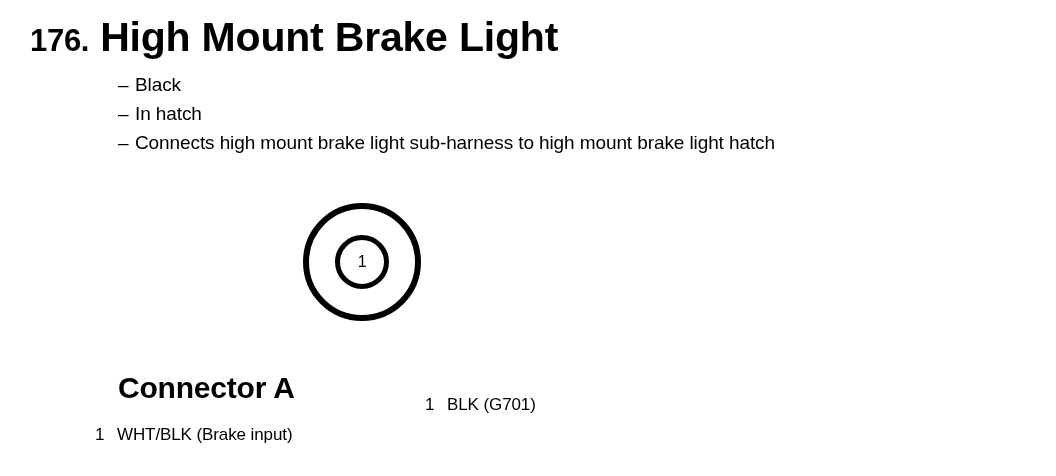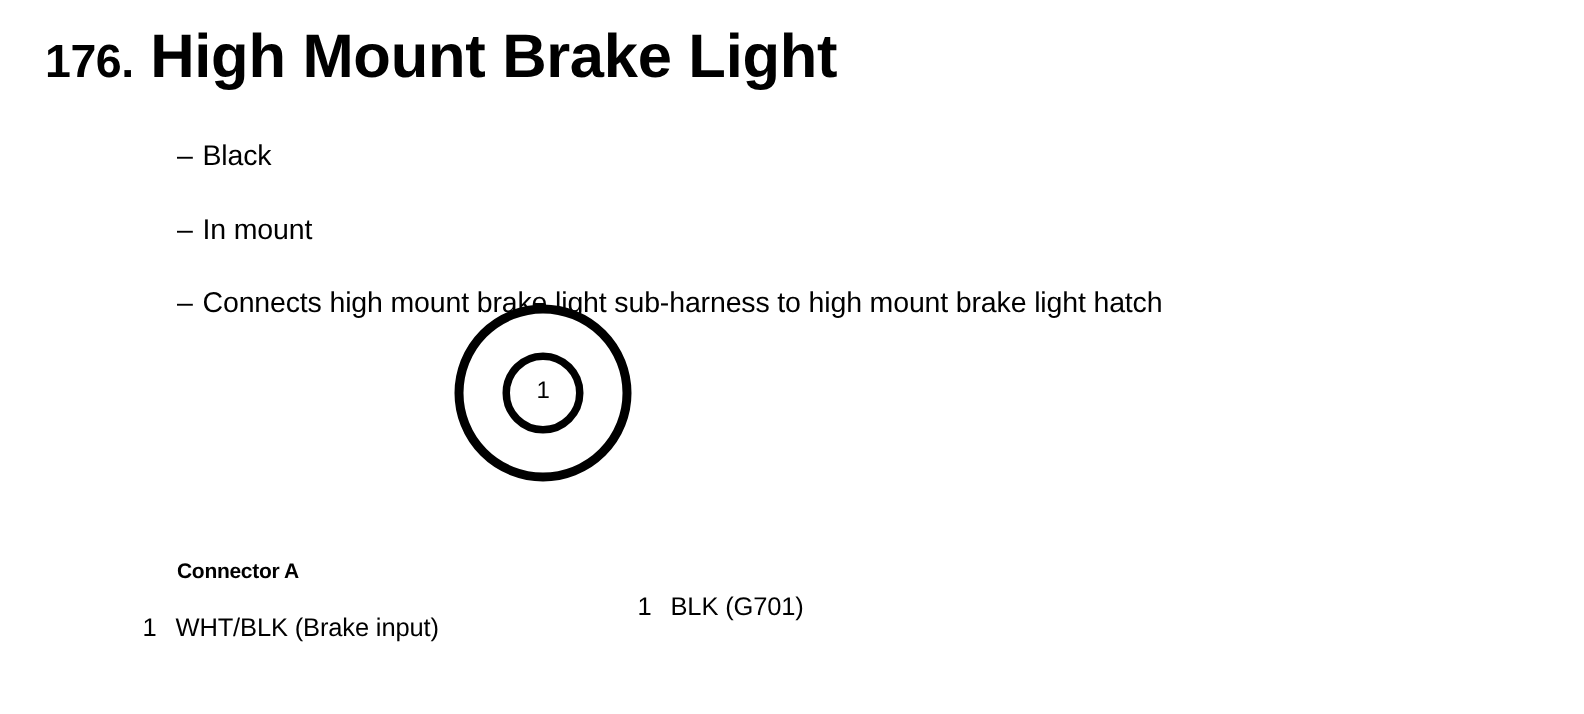--- a/index.html
+++ b/index.html
@@ -58,21 +58,20 @@
     font-size: 19px;
     line-height: 29px;
     letter-spacing: -0.1px;
   }
   .bullet-dash {
     width: 17px;
     flex: 0 0 17px;
   }
   .bullet-text {
     white-space: nowrap;
-    margin-top: 20px;
   }
 
   
   .symbol {
     position: absolute;
     left: 303px;
     top: 203px;
     width: 118px;
     height: 118px;
   }
@@ -107,21 +106,21 @@
   }
 
   
   .connector-block {
     position: absolute;
   }
   .connector-a { left: 118px; top: 373px; }
   .connector-b { left: 448px; top: 373px; }
 
   .connector-heading {
-    font-size: 14px;
+    font-size: 30px;
     font-weight: bold;
     letter-spacing: -0.2px;
     line-height: 1;
     white-space: nowrap;
   }
   .pin-list {
     margin-top: 21px;
   }
   .pin-row {
     display: flex;
@@ -155,21 +154,21 @@
 
   <div class="bullets">
 
     <div class="bullet-line">
       <span class="bullet-dash">–</span>
       <span class="bullet-text">Black</span>
     </div>
 
     <div class="bullet-line">
       <span class="bullet-dash">–</span>
-      <span class="bullet-text">In mount</span>
+      <span class="bullet-text">In hatch</span>
     </div>
 
     <div class="bullet-line">
       <span class="bullet-dash">–</span>
       <span class="bullet-text">Connects high mount brake light sub-harness to high mount brake light hatch</span>
     </div>
 
   </div>
 
   <div class="symbol">

